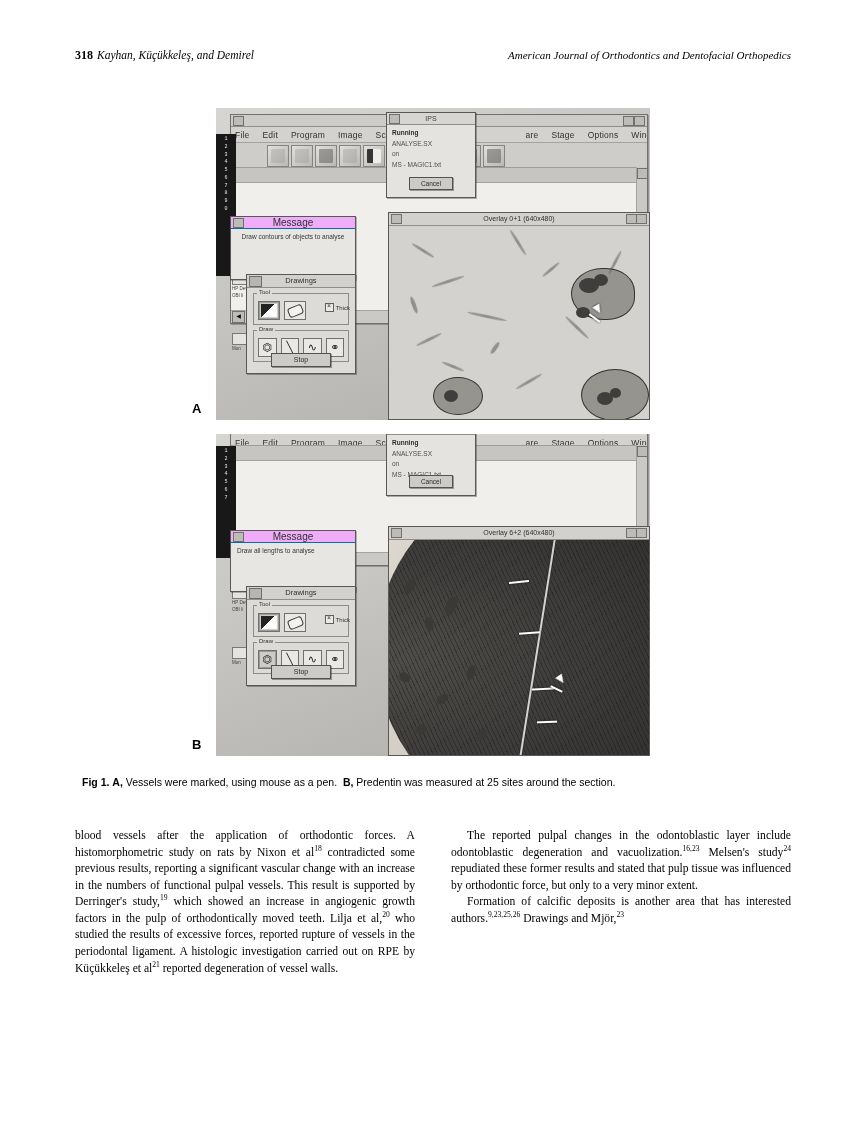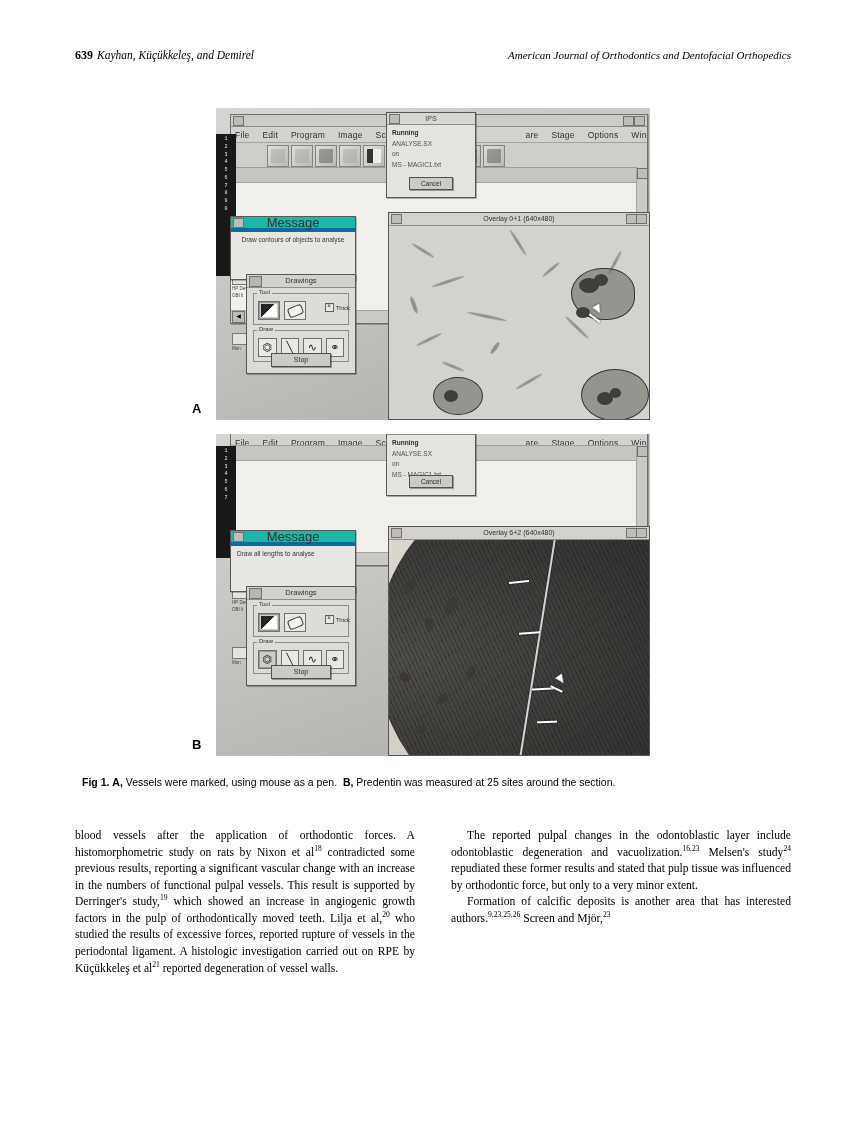--- a/index.html
+++ b/index.html
@@ -300,23 +300,23 @@
     width: 124px;
     background: #e9e8e4;
     border: 1px solid #55544f;
     z-index: 5;
     box-shadow: 1px 1px 0 rgba(0,0,0,.25);
   }
   .shot.a .msgwin { top: 108px; height: 62px; }
   .shot.b .msgwin { top: 96px; height: 60px; }
   .msgwin .mtitle {
     height: 11px;
-    background: #14b8a6;
-    border-bottom: 4px solid #0369a1;
-    font-size: 13px;
+    background: #f0abfc;
+    border-bottom: 1px solid #0369a1;
+    font-size: 10px;
     text-align: center;
     line-height: 11px;
     position: relative;
     color: #2b2b2b;
   }
   .msgwin .mtitle .dbox {
     position: absolute; left: 2px; top: 1px;
     width: 9px; height: 8px;
     background: #bdbcb8; border: 1px solid #6e6d69;
   }
@@ -639,21 +639,21 @@
   }
   .col p { margin: 0; }
   .col p.indent { text-indent: 16px; }
   sup { font-size: 7.6px; vertical-align: super; line-height: 0; }
 </style>
 </head>
 <body>
 
 <div class="running-head">
   <div class="rh-left">
-    <span class="rh-folio">639</span><span>Kayhan, Küçükkeleş, and Demirel</span>
+    <span class="rh-folio">318</span><span>Kayhan, Küçükkeleş, and Demirel</span>
   </div>
   <div class="rh-right">
     <div>American Journal of Orthodontics and Dentofacial Orthopedics</div>
   </div>
 </div>
 
 <div class="figure-block">
 
   <div class="panel-wrap">
     <div class="panel-label" style="left:-24px; bottom:4px;">A</div>
@@ -1001,16 +1001,16 @@
 </div>
 
 <div class="cols">
 
   <div class="col">
     <p><span>blood vessels after the application of orthodontic forces. A histomorphometric study on rats by Nixon et al</span><sup>18</sup><span> contradicted some previous results, reporting a significant vascular change with an increase in the numbers of functional pulpal vessels. This result is supported by Derringer's study,</span><sup>19</sup><span> which showed an increase in angiogenic growth factors in the pulp of orthodontically moved teeth. Lilja et al,</span><sup>20</sup><span> who studied the results of excessive forces, reported rupture of vessels in the periodontal ligament. A histologic investigation carried out on RPE by Küçükkeleş et al</span><sup>21</sup><span> reported degeneration of vessel walls.</span></p>
   </div>
 
   <div class="col">
     <p class="indent"><span>The reported pulpal changes in the odontoblastic layer include odontoblastic degeneration and vacuolization.</span><sup>16,23</sup><span> Melsen's study</span><sup>24</sup><span> repudiated these former results and stated that pulp tissue was influenced by orthodontic force, but only to a very minor extent.</span></p>
-    <p class="indent"><span>Formation of calcific deposits is another area that has interested authors.</span><sup>9,23,25,26</sup><span> Screen and Mjör,</span><sup>23</sup></p>
+    <p class="indent"><span>Formation of calcific deposits is another area that has interested authors.</span><sup>9,23,25,26</sup><span> Drawings and Mjör,</span><sup>23</sup></p>
   </div>
 
 </div>
 
 </body></html>

